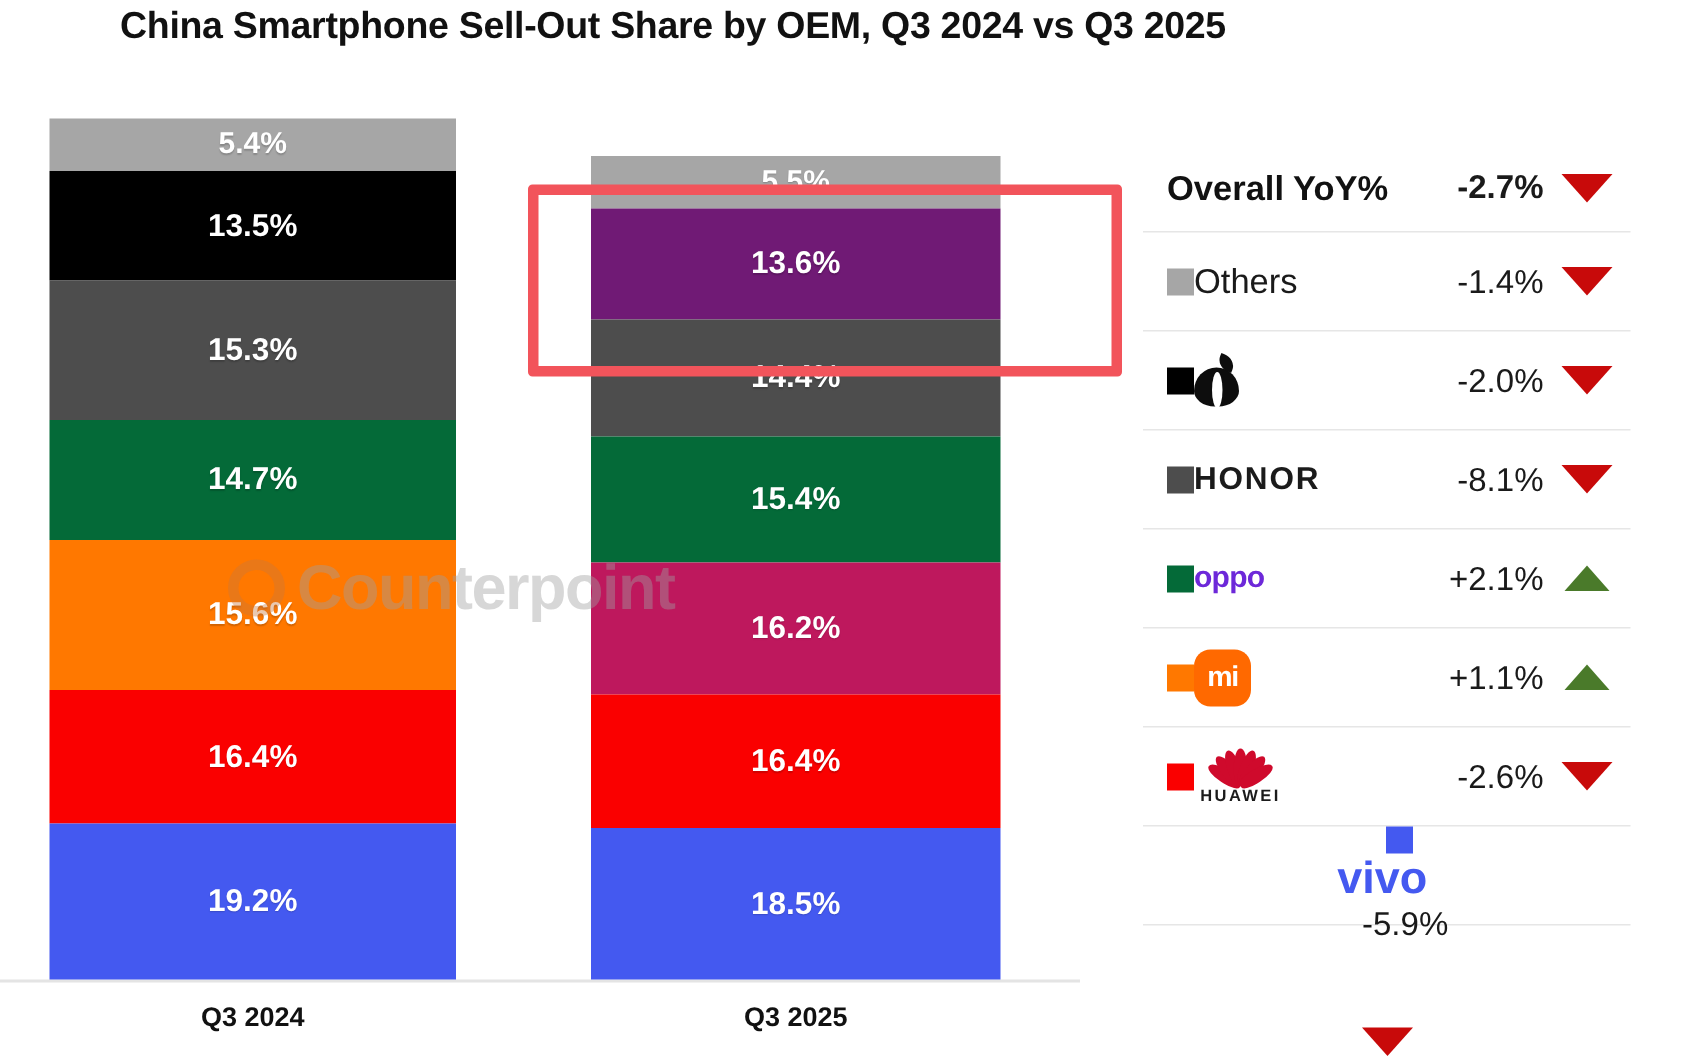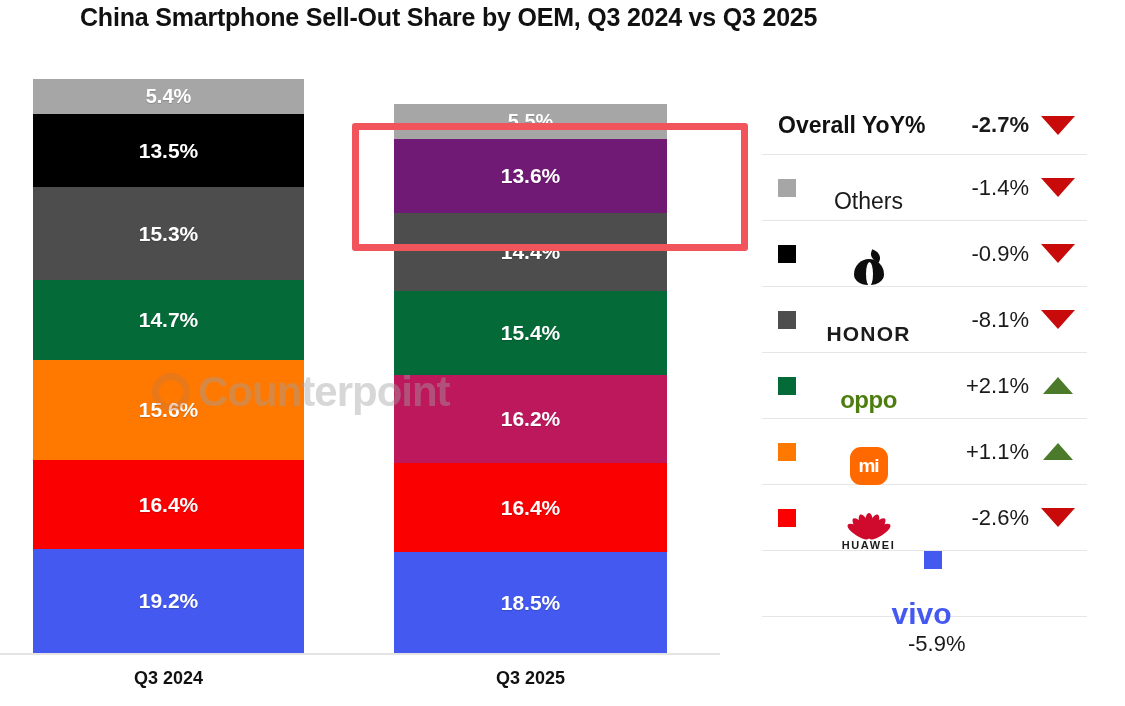--- a/index.html
+++ b/index.html
@@ -63,27 +63,26 @@
   #legend{position:absolute;left:762px;top:96px;width:325px;}
   .lrow{
     position:relative;height:65px;
     display:flex;align-items:center;
     border-bottom:1.5px solid #e6e6e6;
   }
   .lrow.first{height:58px;}
   .lrow.last{border-bottom:1.5px solid #e6e6e6;flex-direction:column;}
   .sw{width:18px;height:18px;margin-left:16px;flex:0 0 18px;}
   .brandcell{
-    flex:1 1 auto;display:flex;align-items:center;justify-content:center;
+    flex:1 1 auto;display:flex;align-items:center;justify-content:flex-start;
     padding-right:6px;
-    margin-top:28px;
   }
   .brand-text{font-size:23px;color:#1a1a1a;white-space:nowrap;}
   .brand-honor{font-size:21px;font-weight:bold;letter-spacing:1.2px;color:#1b1b1b;}
-  .brand-oppo{font-size:24px;font-weight:bold;color:#4d7c0f;letter-spacing:-0.5px;}
+  .brand-oppo{font-size:20px;font-weight:bold;color:#6d28d9;letter-spacing:-0.5px;}
   .brand-vivo{font-size:30px;font-weight:bold;color:#4459f0;letter-spacing:0px;}
   .pct{
     width:82px;text-align:right;font-size:22px;color:#1a1a1a;
     white-space:nowrap;flex:0 0 82px;
   }
   .pct.bold{font-weight:bold;}
   .arrowcell{width:58px;display:flex;justify-content:center;flex:0 0 58px;}
   .tri-down{
     width:0;height:0;border-left:17px solid transparent;
     border-right:17px solid transparent;border-top:19px solid #c80a0a;
@@ -220,21 +219,21 @@
 
   <div class="lrow">
     <span class="sw" style="background:#000000;"></span>
     <span class="brandcell">
       <span class="apple-mark">
         <span class="apple-body"></span>
         <span class="apple-bite"></span>
         <span class="apple-leaf"></span>
       </span>
     </span>
-    <span class="pct">-0.9%</span>
+    <span class="pct">-2.0%</span>
     <span class="arrowcell">
         <span class="tri-down"></span>
       </span>
   </div>
 
   <div class="lrow">
     <span class="sw" style="background:#4d4d4d;"></span>
     <span class="brandcell">
       <span class="brand-honor">HONOR</span>
     </span>

